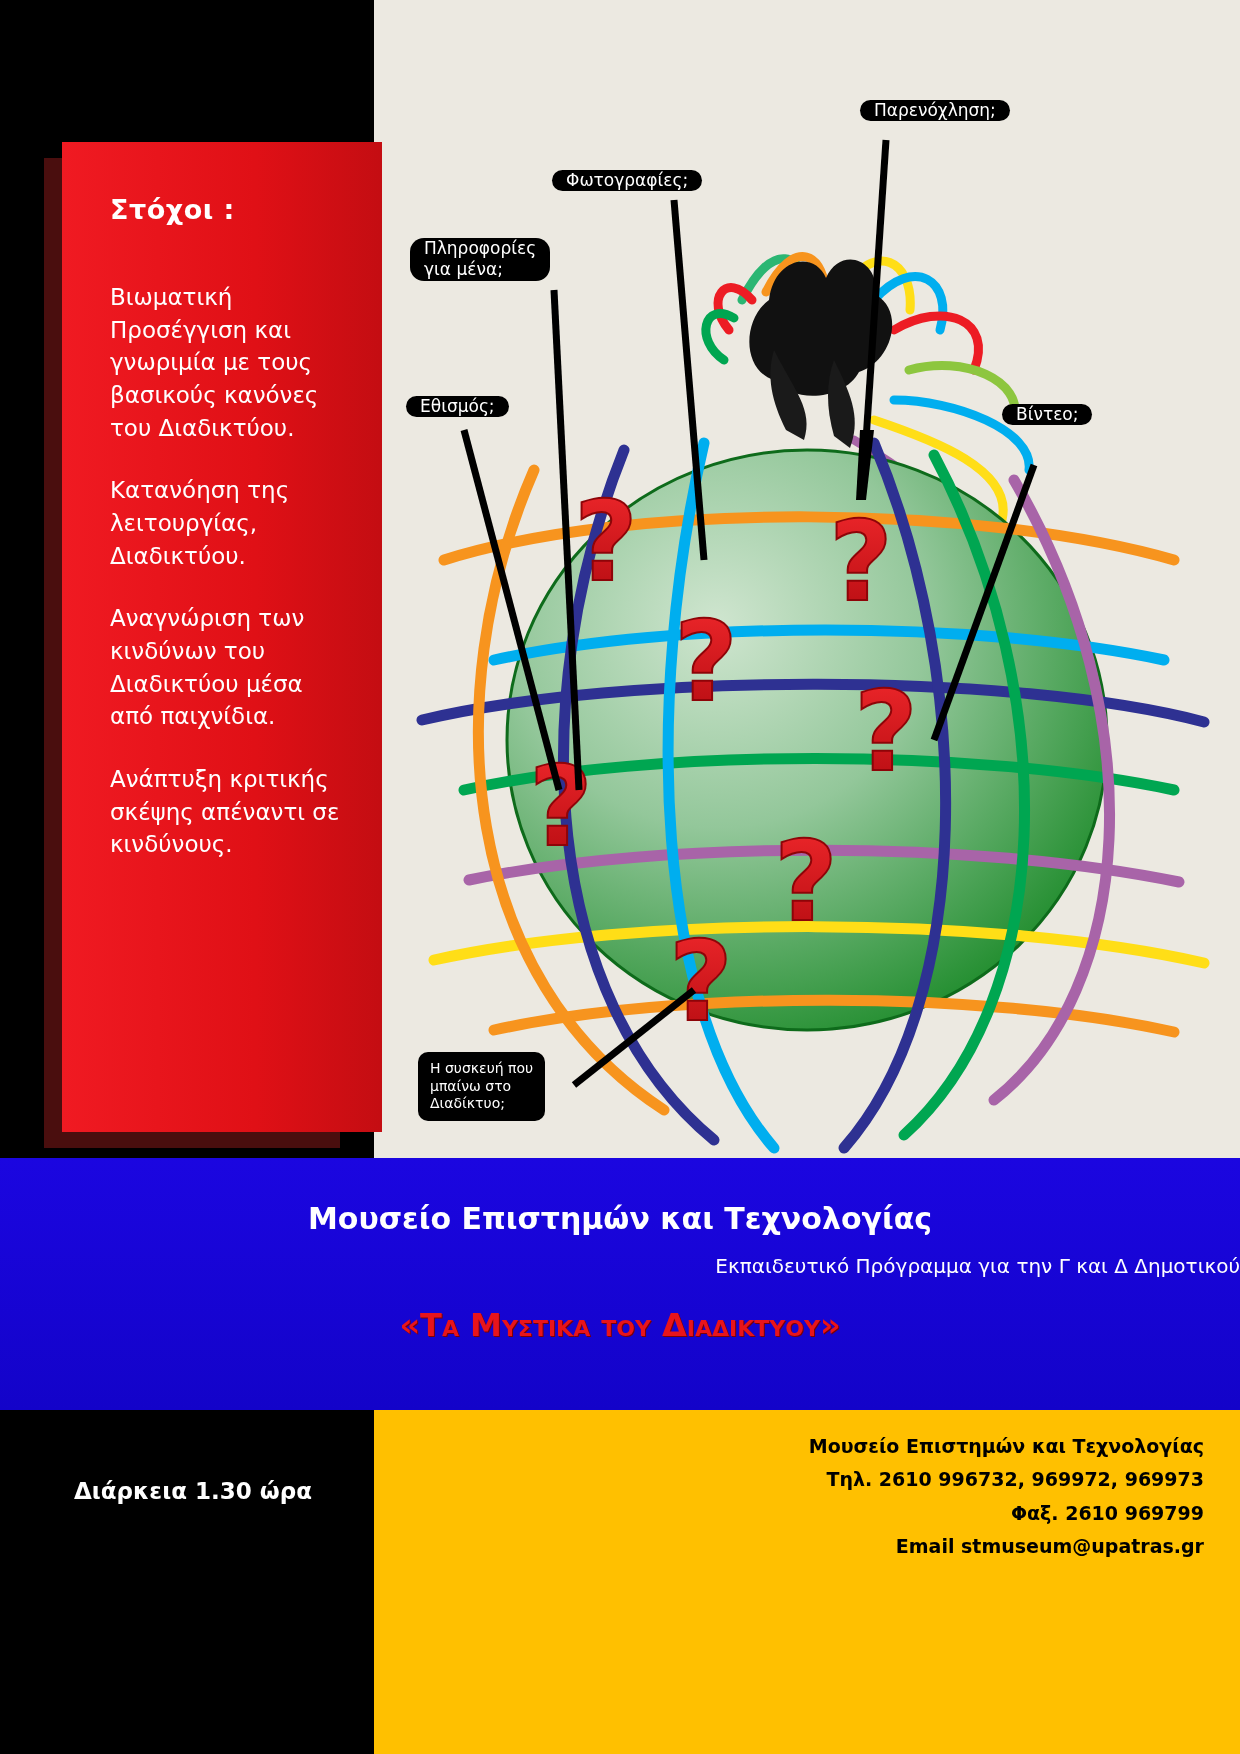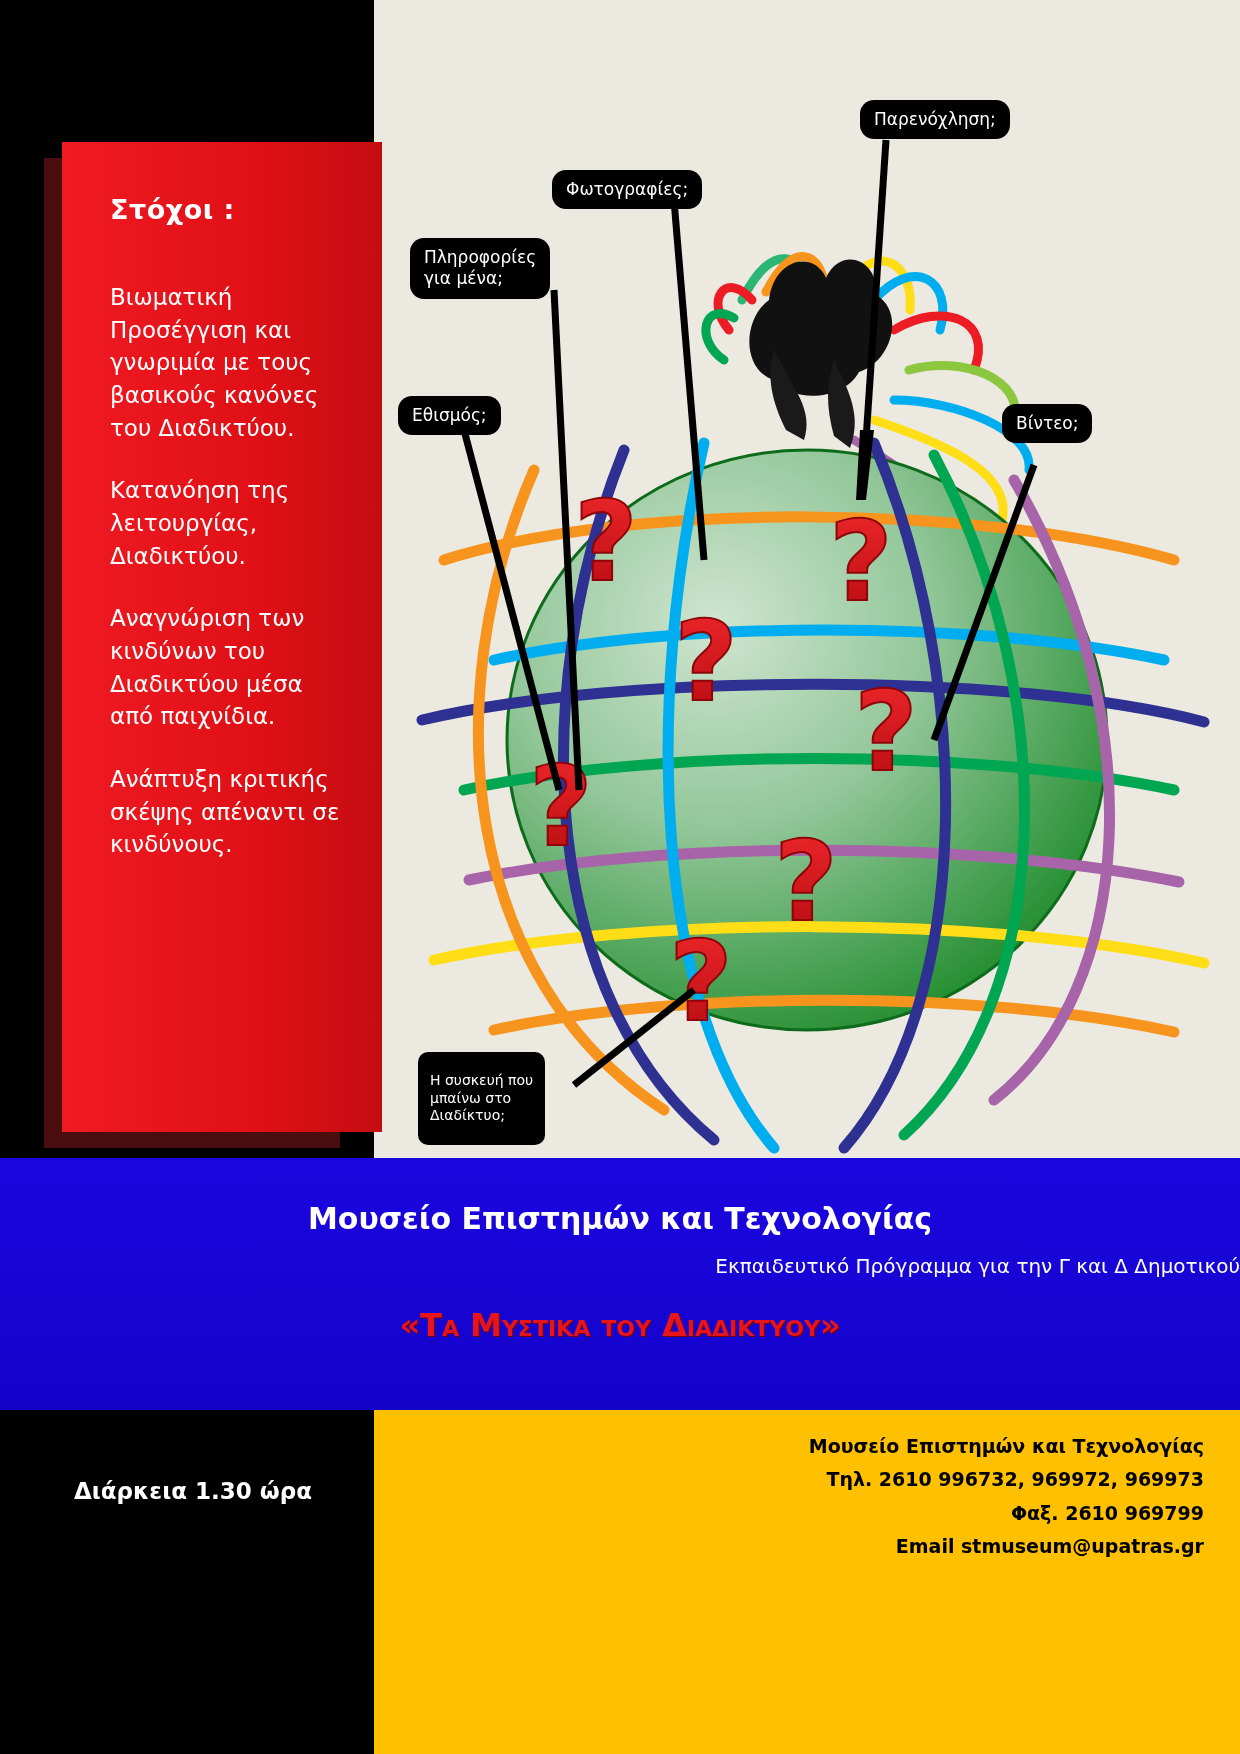--- a/index.html
+++ b/index.html
@@ -38,24 +38,24 @@
     font-size:23px;line-height:1.42;margin:0 0 30px 0;font-weight:400;
   }
 
   
   .globe-wrap{position:absolute;left:374px;top:0;width:866px;height:1158px;}
   .globe-svg{position:absolute;left:0;top:0;}
 
   
   .callout{
     position:absolute;background:#000;color:#fff;border-radius:14px;
-    padding:9px 14px;font-size:17px;line-height:1.25;z-index:6;
+    padding:0 14px;font-size:17px;line-height:1.25;z-index:6;
     white-space:pre-line;
   }
-  .callout.sm{font-size:14px;border-radius:10px;padding:20px 12px;}
+  .callout.sm{font-size:14px;border-radius:10px;padding:8px 12px;}
 
   
   .blue-band{
     position:absolute;left:0;top:1158px;width:1240px;height:252px;
     background:#1404d8;
     background:linear-gradient(180deg,#1b06e0 0%, #1303c9 100%);
     text-align:center;color:#fff;
   }
   .blue-title{
     font-size:30px;font-weight:bold;line-height:1.28;margin:0;padding-top:42px;
@@ -178,21 +178,21 @@
       </g>
       <g fill="#000">
         <polygon points="486,430 500,430 492,500 482,500"></polygon>
       </g>
     </svg>
 
     <div class="callout" style="left:486px;top:100px;">Παρενόχληση;</div>
     <div class="callout" style="left:178px;top:156px;margin-top:14px;">Φωτογραφίες;</div>
     <div class="callout" style="left:36px;top:238px;">Πληροφορίες
 για μένα;</div>
-    <div class="callout" style="left:24px;top:396px;text-align:center;">Εθισμός;</div>
+    <div class="callout" style="left:32px;top:396px;text-align:center;">Εθισμός;</div>
     <div class="callout" style="left:628px;top:404px;">Βίντεο;</div>
     <div class="callout sm" style="left:44px;top:1052px;">Η συσκευή που
 μπαίνω  στο
 Διαδίκτυο;</div>
   </div>
 
   <div class="blue-band">
     <p class="blue-title">
       <span>Μουσείο  Επιστημών και Τεχνολογίας</span><br>
     </p>

